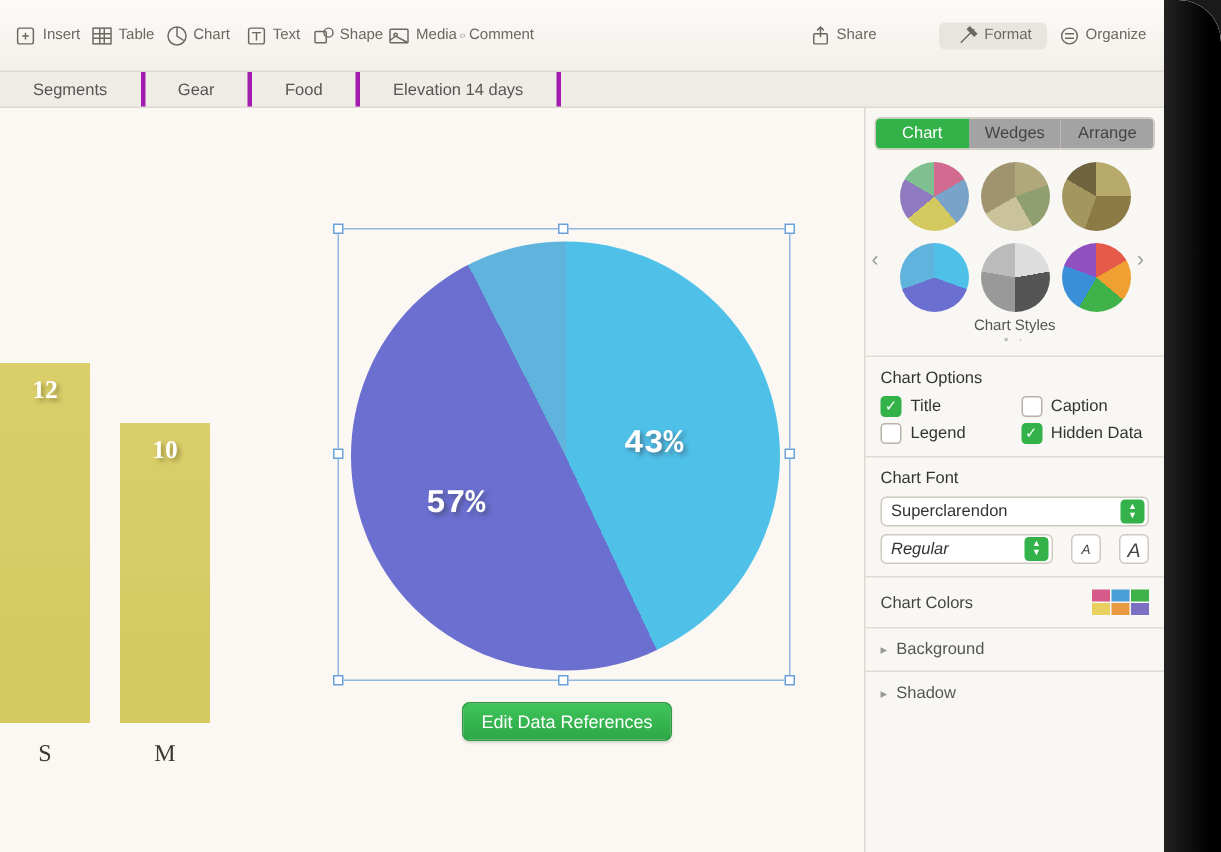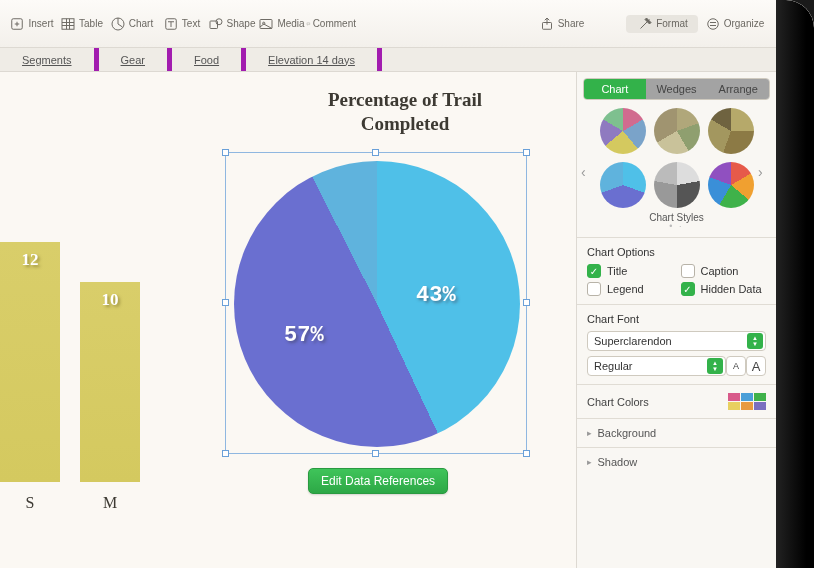--- a/index.html
+++ b/index.html
@@ -8,21 +8,21 @@
   .bezel { position:absolute; top:0; right:0; bottom:0; width:38px; background:linear-gradient(90deg,#222 0%,#000 80%); border-top-right-radius:28px; z-index:10;}
   .app { position:absolute; top:0; left:0; right:38px; bottom:0; display:flex; flex-direction:column; background:#fcfaf7;}
   .toolbar { height:48px; display:flex; align-items:center; padding:0 6px; border-bottom:1px solid #ddd9d2; background:linear-gradient(#fdfbf8,#f3f0eb);}
   .tb-group { display:flex; gap:0; }
   .tb-btn { width:50px; display:flex; align-items:center; justify-content:center; gap:2px; font-size:10px; color:#6b6862; cursor:default;}
   .tb-btn svg { width:18px; height:18px; stroke:#6b6862; fill:none; stroke-width:1.3;}
   .tb-spacer { flex:1; }
   .tb-right .tb-btn { width:72px; }
   .tb-right .tb-btn.active { background:#e8e5df; border-radius:4px;}
   .tabs-row { height:24px; display:flex; align-items:stretch; background:#efece6; border-bottom:1px solid #ddd9d2; font-size:11px; color:#555;}
-  .sheet-tab { padding:0 22px; display:flex; align-items:center; border-right:5px solid #a21caf; cursor:default;text-decoration:underline;}
+  .sheet-tab { padding:0 22px; display:flex; align-items:center; border-right:3px solid #a21caf; cursor:default;}
   .content { flex:1; display:flex; overflow:hidden;}
   .canvas { flex:1; position:relative; background:#fbf8f3; overflow:hidden;}
   .inspector { width:200px; background:#f9f7f3; border-left:1px solid #ddd9d2; display:flex; flex-direction:column; font-size:11px; color:#444;}
   .insp-tabs { display:flex; height:22px; margin:6px 6px 4px 6px; border-radius:4px; overflow:hidden; border:1px solid #cfcabf;}
   .insp-tab { flex:1; display:flex; align-items:center; justify-content:center; font-size:11px; background:#a3a3a3; cursor:default;}
   .insp-tab.active { background:#33b24a; color:#fff;}
   .styles-wrap { position:relative; padding:4px 0 2px 0;}
   .styles-grid { display:grid; grid-template-columns:repeat(3, 46px); gap:8px; justify-content:center;}
   .style-thumb { width:46px; height:46px; border-radius:50%; position:relative; cursor:default;}
   .style-nav { position:absolute; top:50%; transform:translateY(-50%); width:14px; height:14px; color:#999; font-size:14px; cursor:default;}
@@ -30,21 +30,21 @@
   .styles-label { text-align:center; font-size:10px; color:#555; margin-top:4px;}
   .dots { text-align:center; color:#bbb; font-size:9px; letter-spacing:2px; line-height:6px; margin-bottom:6px;}
   .section { border-top:1px solid #e0dcd4; padding:8px 10px;}
   .section-title { font-size:11px; color:#333; margin-bottom:6px;}
   .opt-grid { display:grid; grid-template-columns:1fr 1fr; gap:4px 8px;}
   .chk { display:flex; align-items:center; gap:6px; font-size:11px; color:#333;}
   .chk-box { width:14px; height:14px; border:1px solid #b8b3a8; border-radius:3px; background:#fff; display:flex; align-items:center; justify-content:center; font-size:10px; color:#fff;}
   .chk-box.on { background:#33b24a; border-color:#33b24a;}
   .select { height:20px; border:1px solid #cfcabf; border-radius:4px; background:#fff; display:flex; align-items:center; padding:0 6px; font-size:11px; color:#333; position:relative; margin-bottom:5px;}
   .select .arrows { position:absolute; right:2px; top:1px; bottom:1px; width:16px; background:#33b24a; border-radius:3px; display:flex; flex-direction:column; align-items:center; justify-content:center; color:#fff; font-size:6px; line-height:6px;}
-  .font-row { display:flex; gap:0; align-items:center;}
+  .font-row { display:flex; gap:12px; align-items:center;font-style:italic;}
   .font-row .select { flex:1; margin-bottom:0;}
   .size-btn { width:20px; height:20px; border:1px solid #cfcabf; border-radius:4px; background:#fff; display:flex; align-items:center; justify-content:center; cursor:default;}
   .colors-row { display:flex; justify-content:space-between; align-items:center;}
   .swatch-strip { display:grid; grid-template-columns:repeat(3,12px); grid-template-rows:repeat(2,8px); gap:1px;}
   .swatch-strip div{ }
   .disclosure { display:flex; align-items:center; gap:6px; padding:8px 10px; border-top:1px solid #e0dcd4; color:#555; cursor:default;}
   .disclosure .tri { font-size:9px; color:#999;}
   
   .chart-title { position:absolute; top:16px; left:305px; width:200px; text-align:center; font-family:Georgia,'Times New Roman',serif; font-weight:700; font-size:19px; color:#3d3a33; line-height:1.25;}
   .pie-sel { position:absolute; top:80px; left:225px; width:302px; height:302px; border:1px solid #8fb7e0;}
@@ -157,21 +157,20 @@
         <div class="bar" style="left:30px;height:240px">
               <div class="bar-lbl">12</div>
             </div>
         <div class="bar" style="left:110px;height:200px">
               <div class="bar-lbl">10</div>
             </div>
         <div class="axis-lbl" style="left:30px">S</div>
         <div class="axis-lbl" style="left:110px">M</div>
       </div>
 
-      <div class="chart-title">Percentage of Trail Completed</div>
 
       <div class="pie-sel">
         <div class="handle h-tl"></div>
         <div class="handle h-tm"></div>
         <div class="handle h-tr"></div>
         <div class="handle h-ml"></div>
         <div class="handle h-mr"></div>
         <div class="handle h-bl"></div>
         <div class="handle h-bm"></div>
         <div class="handle h-br"></div>

